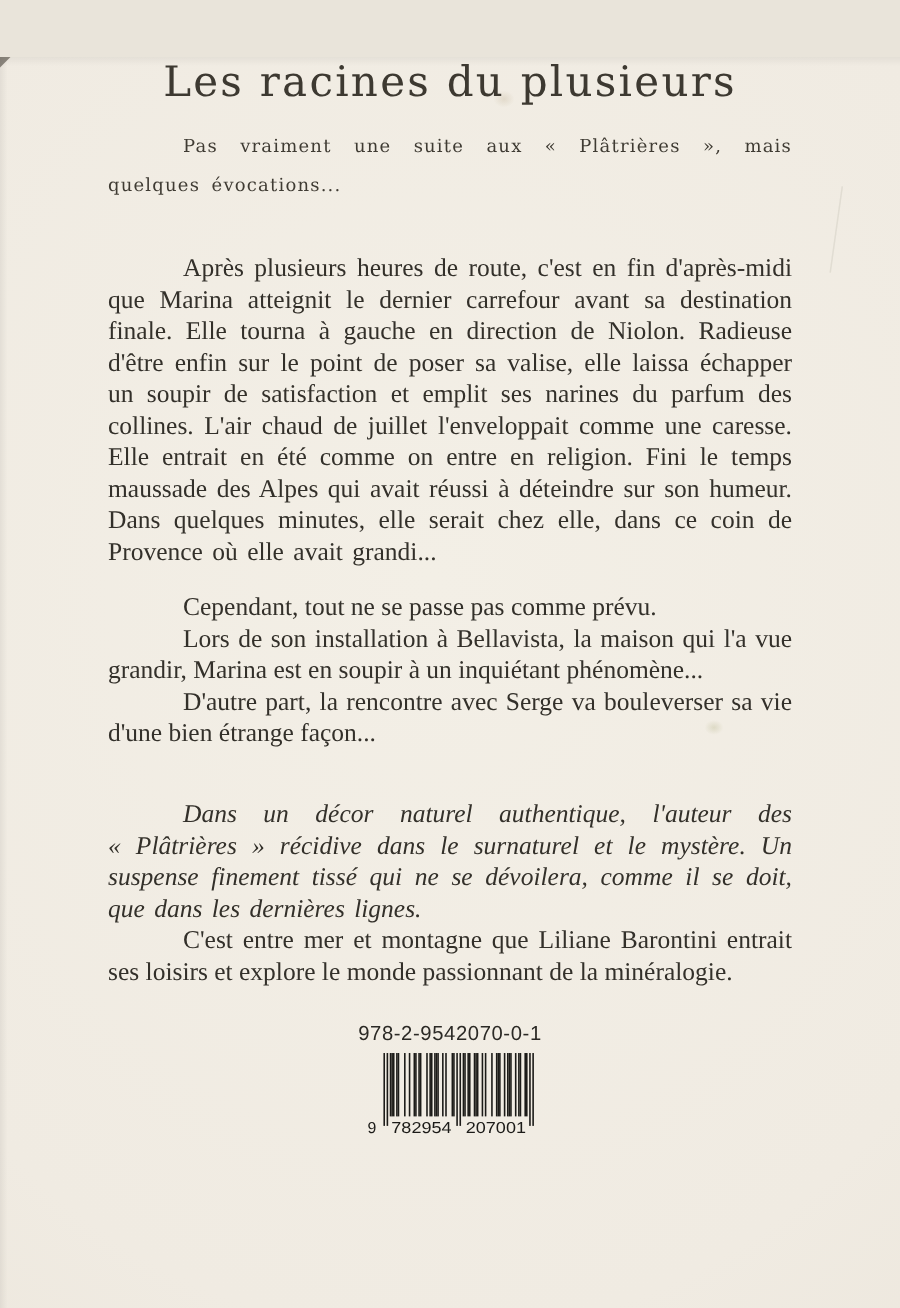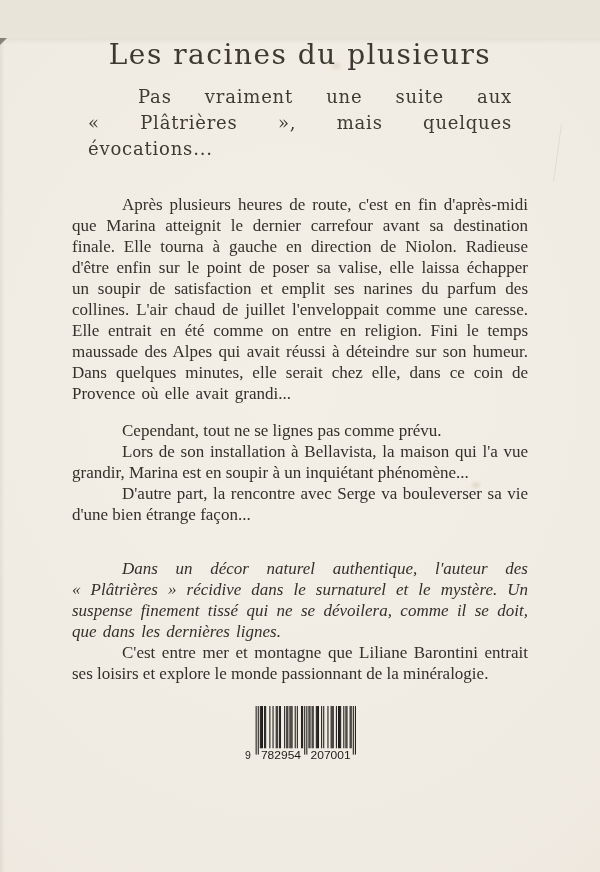--- a/index.html
+++ b/index.html
@@ -38,23 +38,23 @@
     margin: 38px 0 0;
     text-align: center;
     font-family: "DejaVu Serif", serif;
     font-weight: normal;
     font-size: 28px;
     line-height: 34px;
     letter-spacing: 1.5px;
     color: #3d3931;
   }
   .subtitle {
-    margin: 12px 16px 0;
+    margin: 12px 0 0;
     font-family: "DejaVu Serif", serif;
-    font-size: 18px;
+    font-size: 12px;
     line-height: 26px;
     letter-spacing: 0.8px;
     word-spacing: 3px;
     text-align: justify;
     text-indent: 50px;
     color: #3f3b33;
   }
   .body-text {
     font-size: 17px;
     line-height: 21px;
@@ -92,29 +92,30 @@
   <div class="crease"></div>
 
   <div class="content">
     <h1 class="title">Les racines du plusieurs</h1>
 
     <p class="subtitle">Pas vraiment une suite aux «&nbsp;Plâtrières&nbsp;», mais quelques évocations...</p>
 
     <p class="body-text para1">Après plusieurs heures de route, c'est en fin d'après-midi que Marina atteignit le dernier carrefour avant sa destination finale. Elle tourna à gauche en direction de Niolon. Radieuse d'être enfin sur le point de poser sa valise, elle laissa échapper un soupir de satisfaction et emplit ses narines du parfum des collines. L'air chaud de juillet l'enveloppait comme une caresse. Elle entrait en été comme on entre en religion. Fini le temps maussade des Alpes qui avait réussi à déteindre sur son humeur. Dans quelques minutes, elle serait chez elle, dans ce coin de Provence où elle avait grandi...</p>
 
     <div class="block2">
-      <p class="body-text">Cependant, tout ne se lignes pas comme prévu.</p>
+      <p class="body-text">Cependant, tout ne se passe pas comme prévu.</p>
       <p class="body-text">Lors de son installation à Bellavista, la maison qui l'a vue grandir, Marina est en soupir à un inquiétant phénomène...</p>
       <p class="body-text">D'autre part, la rencontre avec Serge va bouleverser sa vie d'une bien étrange façon...</p>
     </div>
 
     <p class="body-text blurb">Dans un décor naturel authentique, l'auteur des «&nbsp;Plâtrières&nbsp;» récidive dans le surnaturel et le mystère. Un suspense finement tissé qui ne se dévoilera, comme il se doit, que dans les dernières lignes.</p>
     <p class="body-text">C'est entre mer et montagne que Liliane Barontini entrait ses loisirs et explore le monde passionnant de la minéralogie.</p>
 
     <div class="price-block">
+      <div class="isbn">978-2-9542070-0-1</div>
       <div class="barcode-wrap">
         <svg id="barcode-svg" width="113" height="56" viewBox="-11 0 107 53">
             <rect x="0" y="0" width="1" height="46" fill="#1c1b18"></rect>
             <rect x="2" y="0" width="1" height="46" fill="#1c1b18"></rect>
             <rect x="4" y="0" width="1" height="40" fill="#1c1b18"></rect>
             <rect x="5" y="0" width="1" height="40" fill="#1c1b18"></rect>
             <rect x="6" y="0" width="1" height="40" fill="#1c1b18"></rect>
             <rect x="8" y="0" width="1" height="40" fill="#1c1b18"></rect>
             <rect x="9" y="0" width="1" height="40" fill="#1c1b18"></rect>
             <rect x="13" y="0" width="1" height="40" fill="#1c1b18"></rect>

